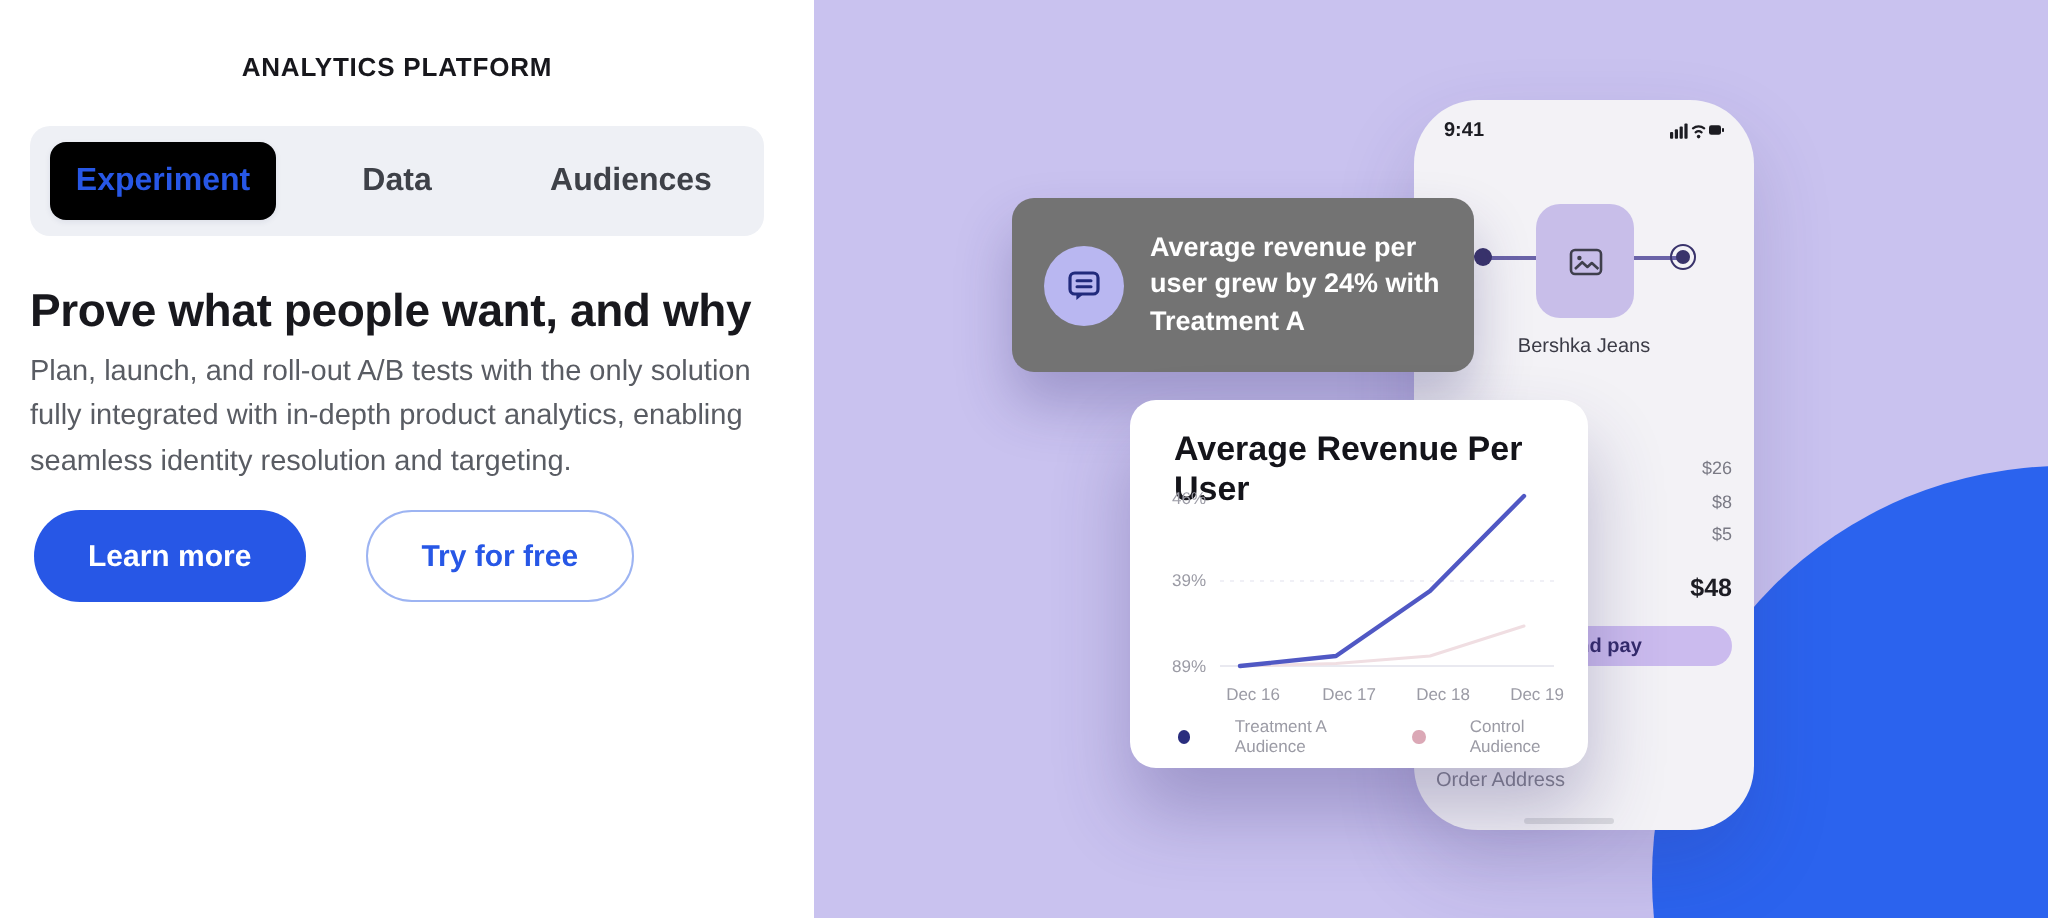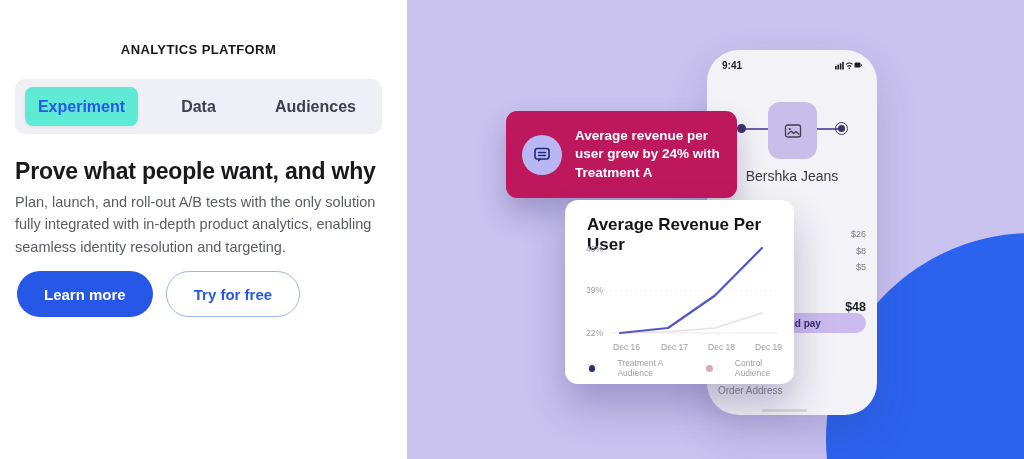--- a/index.html
+++ b/index.html
@@ -5,44 +5,44 @@
   * { margin:0; padding:0; box-sizing:border-box; }
   html,body { width:1024px; height:459px; }
   body {
     font-family:"Liberation Sans", sans-serif;
     background:#ffffff;
     position:relative;
     overflow:hidden;
   }
 
   
-  .left-panel { position:absolute; left:0; top:16px; width:407px; height:385px; background:#ffffff; }
+  .left-panel { position:absolute; left:0; top:0; width:407px; height:385px; background:#ffffff; }
   .eyebrow {
     position:absolute; left:15px; top:26px; width:367px;
     text-align:center; font-size:13px; font-weight:bold; letter-spacing:.4px; color:#17171c;
   }
   .tabbar {
     position:absolute; left:15px; top:63px; width:367px; height:55px;
     background:#eef0f5; border-radius:10px;
     display:flex; align-items:center; padding:8px 10px; gap:4px;
   }
   .tab {
     flex:1; height:39px; display:flex; align-items:center; justify-content:center;
     font-size:16px; font-weight:bold; color:#3e4148; border-radius:8px; cursor:pointer;
   }
-  .tab.active { background:#5eead4; color:#2757e6; box-shadow:0 1px 3px rgba(30,40,90,.08); }
+  .tab.active { background:#000000; color:#2757e6; box-shadow:0 1px 3px rgba(30,40,90,.08); }
   .headline {
     position:absolute; left:15px; top:142px; width:380px;
     font-size:23px; font-weight:600; color:#18181d; letter-spacing:-.2px;
   }
   .body-copy {
     position:absolute; left:15px; top:175px; width:365px;
     font-size:14.5px; line-height:1.55; color:#595c63;
   }
-  .cta-row { position:absolute; left:17px; top:255px; display:flex; gap:13px; }
+  .cta-row { position:absolute; left:17px; top:255px; display:flex; gap:30px; }
   .btn {
     height:46px; padding:0 27px; border-radius:23px;
     font-family:"Liberation Sans",sans-serif; font-size:15px; font-weight:bold;
     display:flex; align-items:center; justify-content:center; cursor:pointer; border:none;
   }
   .btn-primary { background:#2757e6; color:#ffffff; }
   .btn-secondary { background:#ffffff; color:#2757e6; border:1px solid #9db4f2; }
 
   
   .right-panel { position:absolute; left:407px; top:0; width:674px; height:459px; background:#c9c2ef; overflow:hidden; }
@@ -67,41 +67,40 @@
   .step-dot.d1 { left:30px; } .step-dot.d2 { left:79px; }
   .step-dot.d3 { left:128px; top:1px; width:13px; height:13px; background:transparent;
     border:1.5px solid #39336b; display:flex; align-items:center; justify-content:center; }
   .step-dot.d3::after { content:""; width:7px; height:7px; border-radius:50%; background:#39336b; }
   .product-tile {
     position:absolute; left:61px; top:52px; width:49px; height:57px;
     background:#c8bee9; border-radius:12px;
     display:flex; align-items:center; justify-content:center;
   }
   .product-name { position:absolute; left:0; top:118px; width:100%; text-align:center;
-    font-size:14px; color:#3b3b46; }
+    font-size:10px; color:#3b3b46; }
   .price-col { position:absolute; right:11px; top:176px; width:70px; text-align:right; }
   .price { font-size:9px; color:#7a7a85; line-height:16.5px; }
-  .total { font-size:12.5px; font-weight:bold; color:#1d1d24; margin-top:24px; }
+  .total { font-size:12.5px; font-weight:bold; color:#1d1d24; margin-top:11px; }
   .pay-pill {
     position:absolute; left:31px; top:263px; width:128px; height:20px;
     background:#cbbbee; border-radius:10px;
     display:flex; align-items:center; justify-content:center;
     font-size:10px; font-weight:bold; color:#332a6b; cursor:pointer;
   }
   .order-address { position:absolute; left:11px; top:335px; font-size:10px; color:#85858f; }
   .home-indicator { position:absolute; left:55px; top:359px; width:45px; height:2.5px;
     border-radius:2px; background:#d8d8dd; }
 
   
   .callout-card {
     position:absolute; left:99px; top:99px; width:231px; height:87px;
-    background:#be185d; border-radius:11px; z-index:3;
+    background:#737373; border-radius:11px; z-index:3;
     display:flex; align-items:center; gap:13px; padding:0 14px 0 16px;
     box-shadow:0 16px 28px rgba(45,38,110,.28);
-    margin-top:12px;
   }
   .callout-icon-circle { width:40px; height:40px; border-radius:50%; background:#b9b7f1;
     flex:0 0 40px; display:flex; align-items:center; justify-content:center; }
   .callout-text { font-size:13.5px; font-weight:bold; color:#ffffff; line-height:1.38; }
 
   
   .chart-card {
     position:absolute; left:158px; top:200px; width:229px; height:184px;
     background:#ffffff; border-radius:13px; z-index:4;
     box-shadow:0 22px 38px rgba(55,48,115,.30);
@@ -204,21 +203,21 @@
   <div class="chart-card">
     <div class="chart-title">Average Revenue Per User</div>
     <svg id="chart-svg" class="chart-svg" width="229" height="112" viewBox="0 0 229 112">
         <line x1="45" x2="212" y1="93" y2="93" stroke="#e9e9f0" stroke-width="1"></line>
         <line x1="45" x2="212" y1="50.5" y2="50.5" stroke="#f0f0f6" stroke-width="1" stroke-dasharray="2 3"></line>
         <polyline points="55,93 103,91.75 150,88 197,73" fill="none" stroke="#f0dee2" stroke-width="1.5" stroke-linejoin="round" stroke-linecap="round"></polyline>
         <polyline points="55,93 103,88 150,55.5 197,8" fill="none" stroke="#5058c4" stroke-width="2.2" stroke-linejoin="round" stroke-linecap="round"></polyline>
       </svg>
     <div class="ytick t0">46%</div>
     <div class="ytick t1">39%</div>
-    <div class="ytick t2">22%</div>
+    <div class="ytick t2">89%</div>
     <div class="xtick x0">Dec 16</div>
     <div class="xtick x1">Dec 17</div>
     <div class="xtick x2">Dec 18</div>
     <div class="xtick x3">Dec 19</div>
     <div class="legend">
       <div class="legend-item">
         <span class="legend-dot" style="background: rgb(42, 45, 126);"></span>
         <span>Treatment A Audience</span>
       </div>
       <div class="legend-item">

